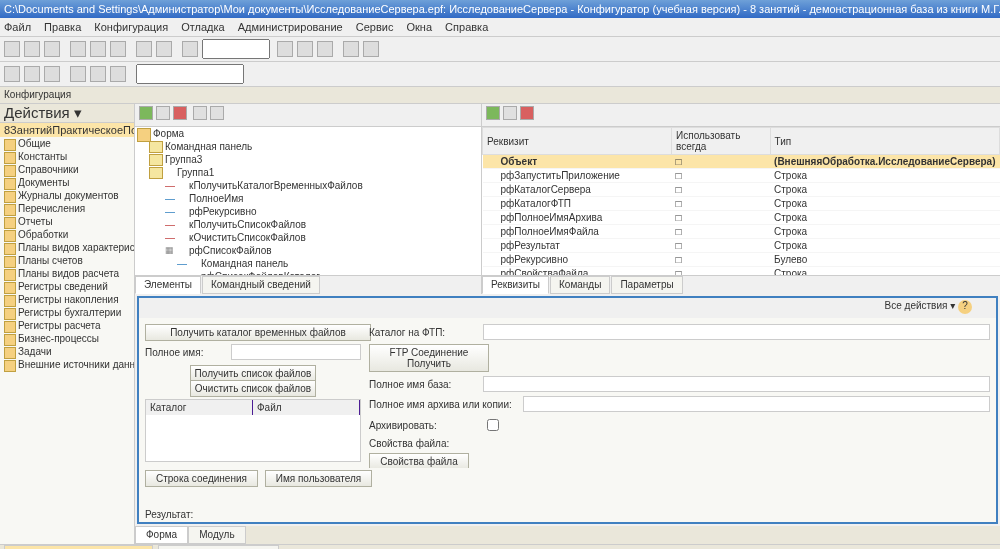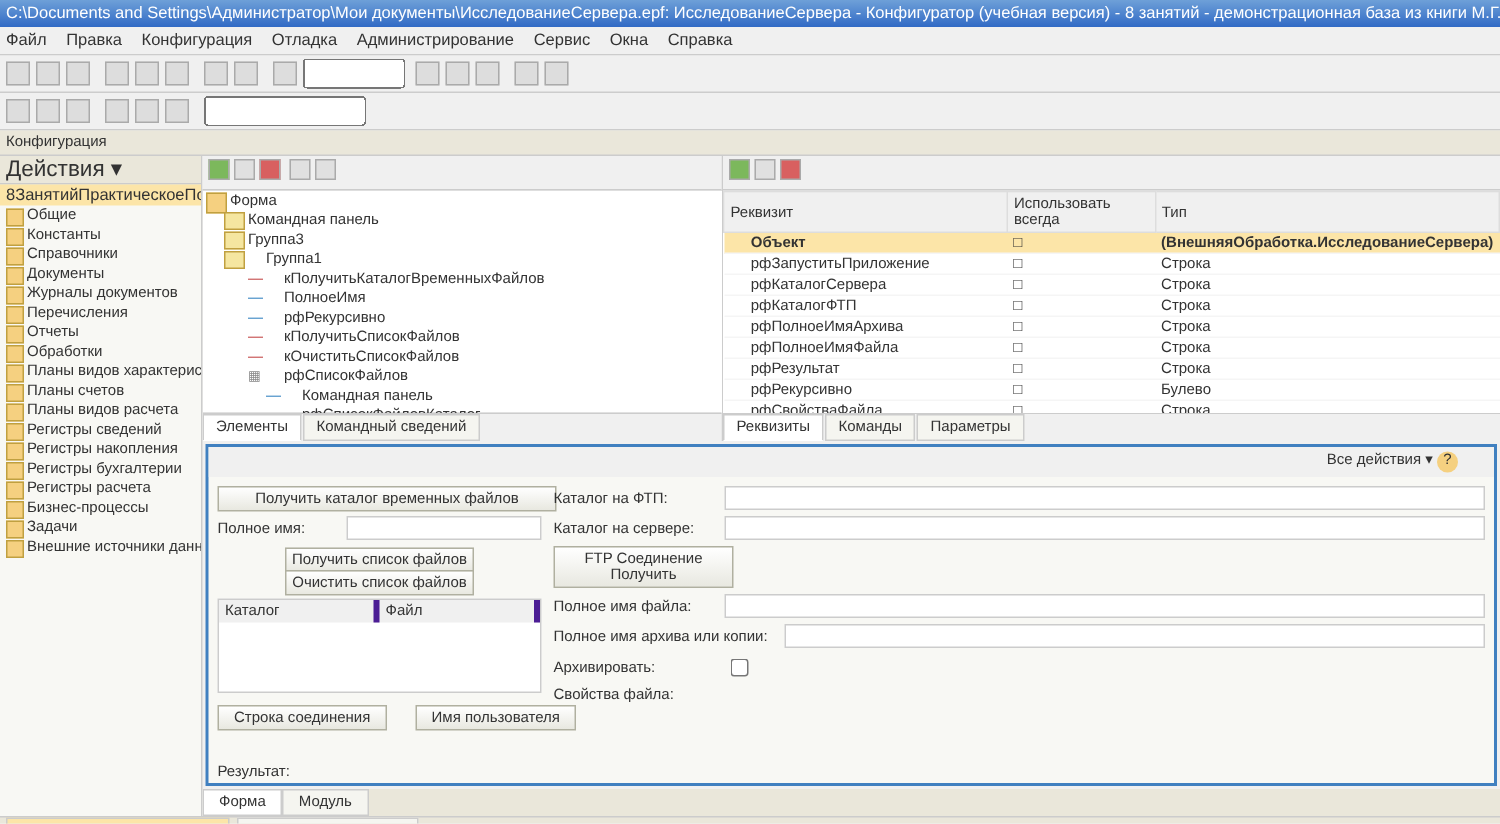--- a/index.html
+++ b/index.html
@@ -53,23 +53,23 @@
 .colL{width:216px;display:flex;flex-direction:column;gap:3px}
 .colR{flex:1}
 .btn{background:linear-gradient(#fff,#e8e8e0);border:1px solid #b0b0a0;padding:2px 4px;font-size:10px;text-align:center}
 .btn.w{width:112px}
 .row{display:flex;align-items:center;gap:4px;margin-bottom:4px}
 .row label{width:82px;font-size:10px;white-space:nowrap}
 .row .inp{flex:1;height:14px;border:1px solid #ccc;background:#fff}
 .row .cb{width:12px;height:12px}
 .lst{flex:1;border:1px solid #ccc;background:#fff;margin-top:2px}
 .lsthdr{display:flex;background:#f0f0f0;font-size:10px}
-.lsthdr span{padding:2px 4px;border-right:4px solid #4c1d95}
+.lsthdr span{padding:2px 4px;border-right:1px solid #4c1d95}
 .bot{padding:2px 6px;font-size:10px}
-.bot .btn{display:inline-block;padding:2px 10px;margin-right:16px}
+.bot .btn{display:inline-block;padding:2px 10px;margin-right:4px}
 .tabsbot{background:#eae7da;height:18px;display:flex;font-size:10px}
 .tabsbot .t{padding:2px 10px;border:1px solid #ccc;background:#f5f5f0}
 .tabsbot .t.act{background:#fff}
 .taskbar{background:#eae7da;height:18px;line-height:18px;padding:0 4px;font-size:10px;border-top:1px solid #ccc}
 .taskbar .tb{display:inline-block;background:#fce5a8;padding:1px 6px;border:1px solid #ccc;margin-right:2px}
 </style>
 </head>
 <body>
 
 <div class="titlebar">
@@ -245,28 +245,24 @@
                 <span style="flex:1">Файл</span>
               </div>
           </div>
         </div>
         <div class="colR">
           <div class="row">
               <label style="width:110px">Каталог на ФТП:</label>
               <div class="inp"></div>
             </div>
           <div class="row">
-              <label style="width:110px">Каталог на сервере:</label>
-              <div class="inp"></div>
-            </div>
-          <div class="row">
               <span class="btn" style="width:110px">FTP Соединение Получить</span>
             </div>
           <div class="row">
-              <label style="width:110px">Полное имя файла:</label>
+              <label style="width:110px">Полное имя база:</label>
               <div class="inp"></div>
             </div>
           <div class="row">
               <label style="width:150px">Полное имя архива или копии:</label>
               <div class="inp"></div>
             </div>
           <div class="row">
               <label style="width:110px">Архивировать:</label>
               <input type="checkbox" class="cb" style="">
             </div>

